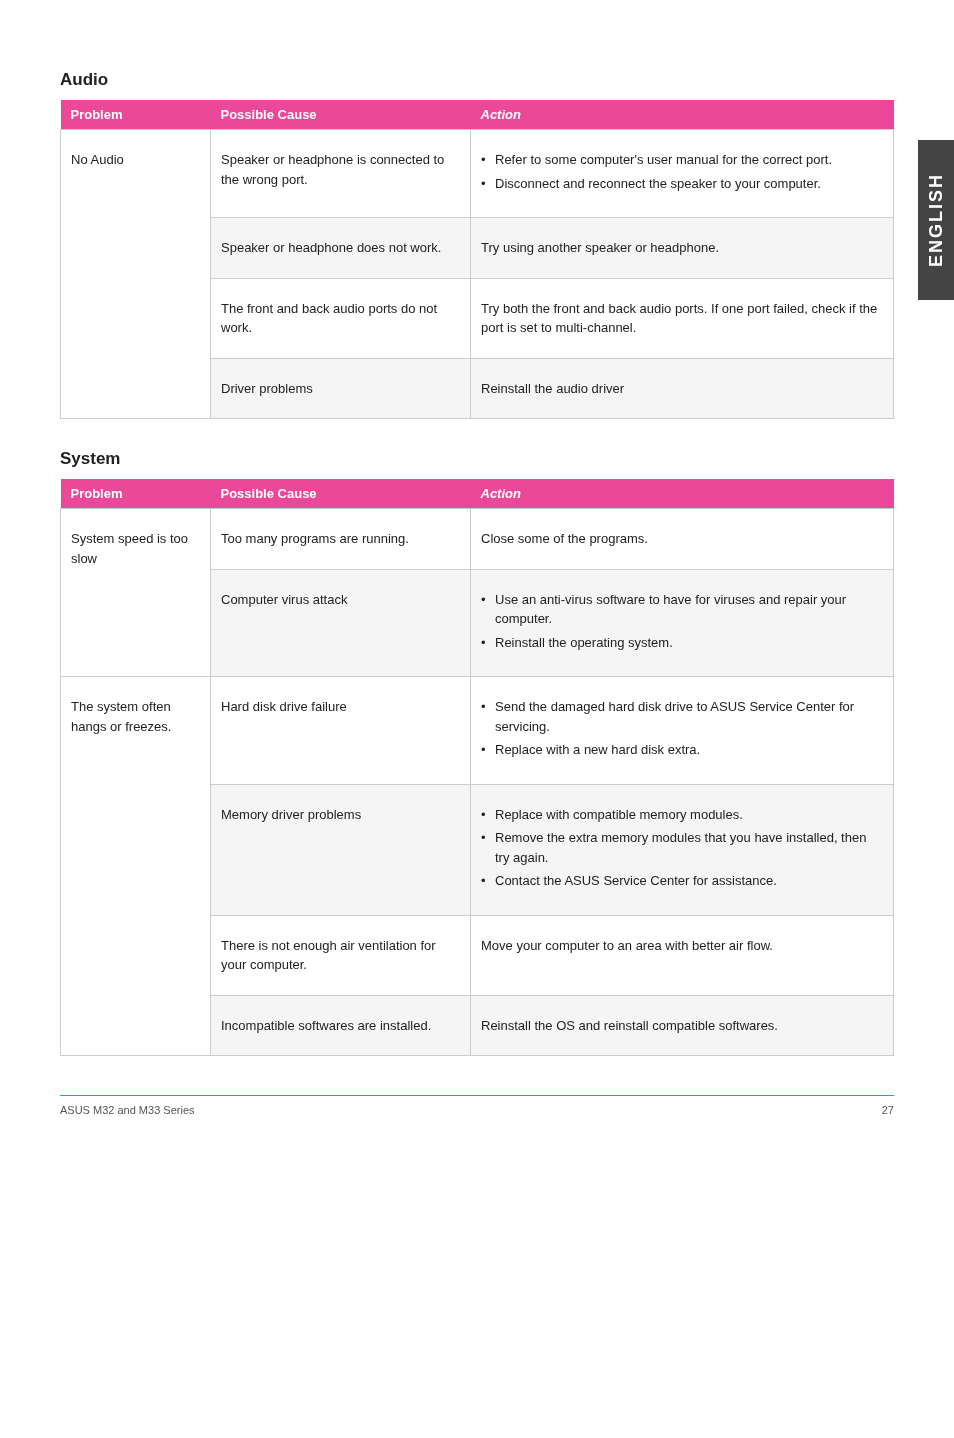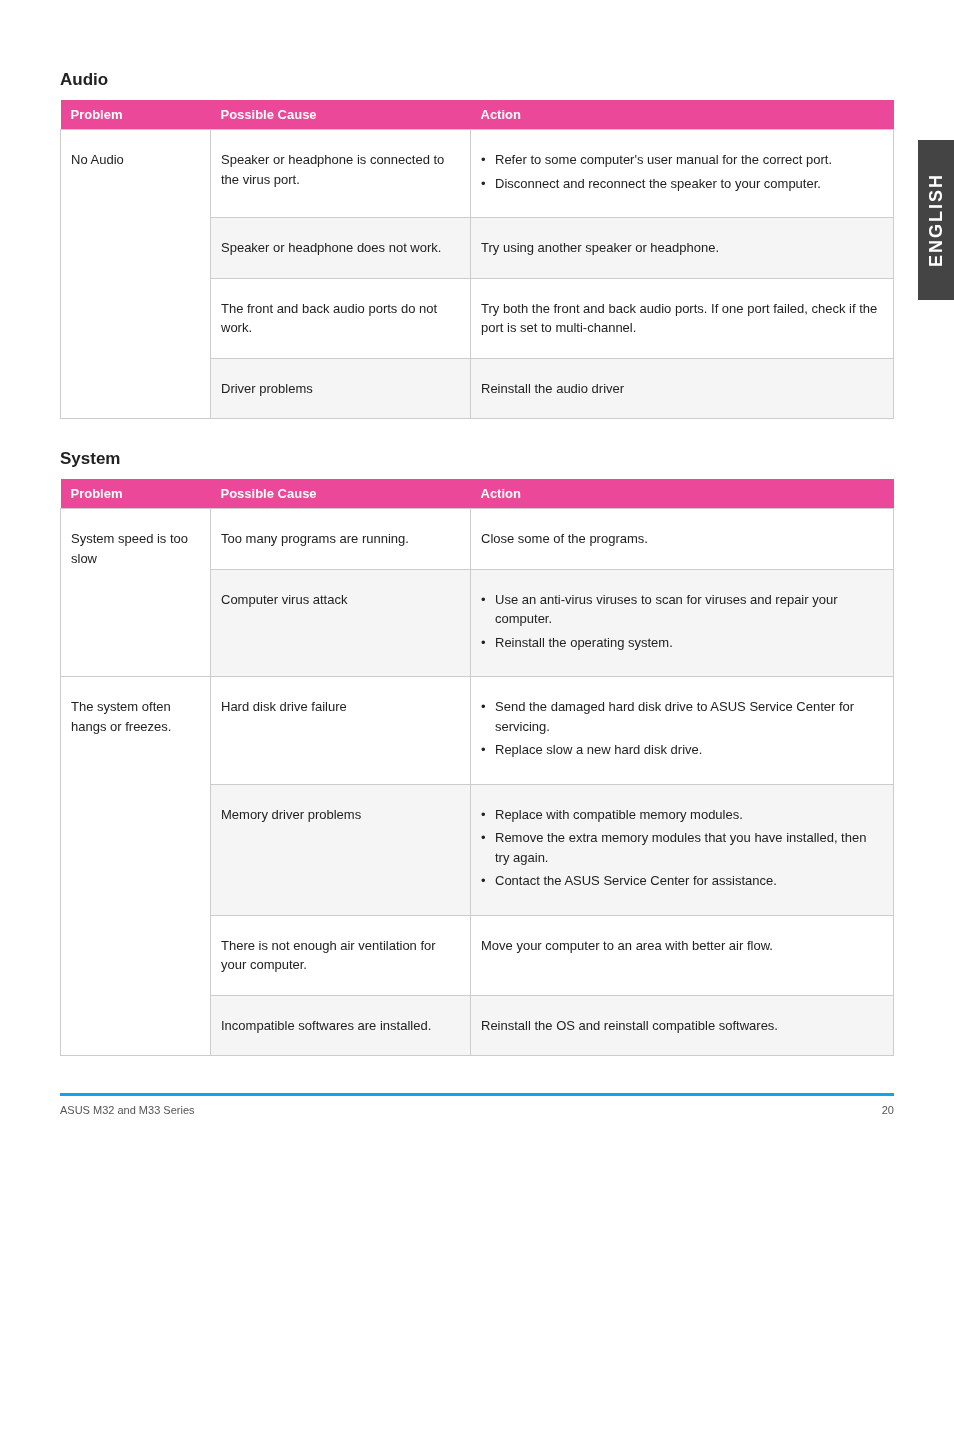--- a/index.html
+++ b/index.html
@@ -73,21 +73,21 @@
 
     tbody tr:nth-child(even) td {
       background: #f5f5f5;
     }
     tbody tr:nth-child(odd) td {
       background: #fff;
     }
 
     .col-problem { width: 150px; }
     .col-cause { width: 260px; }
-    .col-action { width: auto; }
+    .col-action { width: auto; font-style: italic; }
 
     
     .bullet-list {
       list-style: none;
       padding: 0;
     }
     .bullet-list li {
       padding-left: 14px;
       position: relative;
       margin-bottom: 4px;
@@ -97,21 +97,21 @@
       position: absolute;
       left: 0;
     }
 
     
     .footer {
       position: absolute;
       bottom: 30px;
       left: 60px;
       right: 60px;
-      border-top: 3px solid #0ea5e9;
+      border-top: 1px solid #0ea5e9;
       padding-top: 8px;
       display: flex;
       justify-content: space-between;
       font-size: 11px;
       color: #555;
     }
   </style>
 </head>
 <body>
 
@@ -127,21 +127,21 @@
     <thead>
       <tr>
         <th class="col-problem">Problem</th>
         <th class="col-cause">Possible Cause</th>
         <th class="col-action">Action</th>
       </tr>
     </thead>
     <tbody id="audio-tbody">
     <tr>
           <td rowspan="4">No Audio</td>
-          <td>Speaker or headphone is connected to the virus port.</td>
+          <td>Speaker or headphone is connected to the wrong port.</td>
           <td>
             <ul class="bullet-list">
               <li>Refer to some computer's user manual for the correct port.</li>
               <li>Disconnect and reconnect the speaker to your computer.</li>
             </ul>
           </td>
         </tr>
         <tr>
           <td>Speaker or headphone does not work.</td>
           <td>Try using another speaker or headphone.</td>
@@ -170,32 +170,32 @@
     <tbody id="system-tbody">
     <tr>
           <td rowspan="2">System speed is too slow</td>
           <td>Too many programs are running.</td>
           <td>Close some of the programs.</td>
         </tr>
         <tr>
           <td>Computer virus attack</td>
           <td>
             <ul class="bullet-list">
-              <li>Use an anti-virus viruses to scan for viruses and repair your computer.</li>
+              <li>Use an anti-virus software to have for viruses and repair your computer.</li>
               <li>Reinstall the operating system.</li>
             </ul>
           </td>
         </tr>
         <tr>
           <td rowspan="4">The system often hangs or freezes.</td>
           <td>Hard disk drive failure</td>
           <td>
             <ul class="bullet-list">
               <li>Send the damaged hard disk drive to ASUS Service Center for servicing.</li>
-              <li>Replace slow a new hard disk drive.</li>
+              <li>Replace with a new hard disk extra.</li>
             </ul>
           </td>
         </tr>
         <tr>
           <td>Memory driver problems</td>
           <td>
             <ul class="bullet-list">
               <li>Replace with compatible memory modules.</li>
               <li>Remove the extra memory modules that you have installed, then try again.</li>
               <li>Contact the ASUS Service Center for assistance.</li>
@@ -208,16 +208,16 @@
         </tr>
         <tr>
           <td>Incompatible softwares are installed.</td>
           <td>Reinstall the OS and reinstall compatible softwares.</td>
         </tr>
       </tbody>
   </table>
 
   <div class="footer">
     <span>ASUS M32 and M33 Series</span>
-    <span>20</span>
+    <span>27</span>
   </div>
 
 </div>
 
 </body></html>

